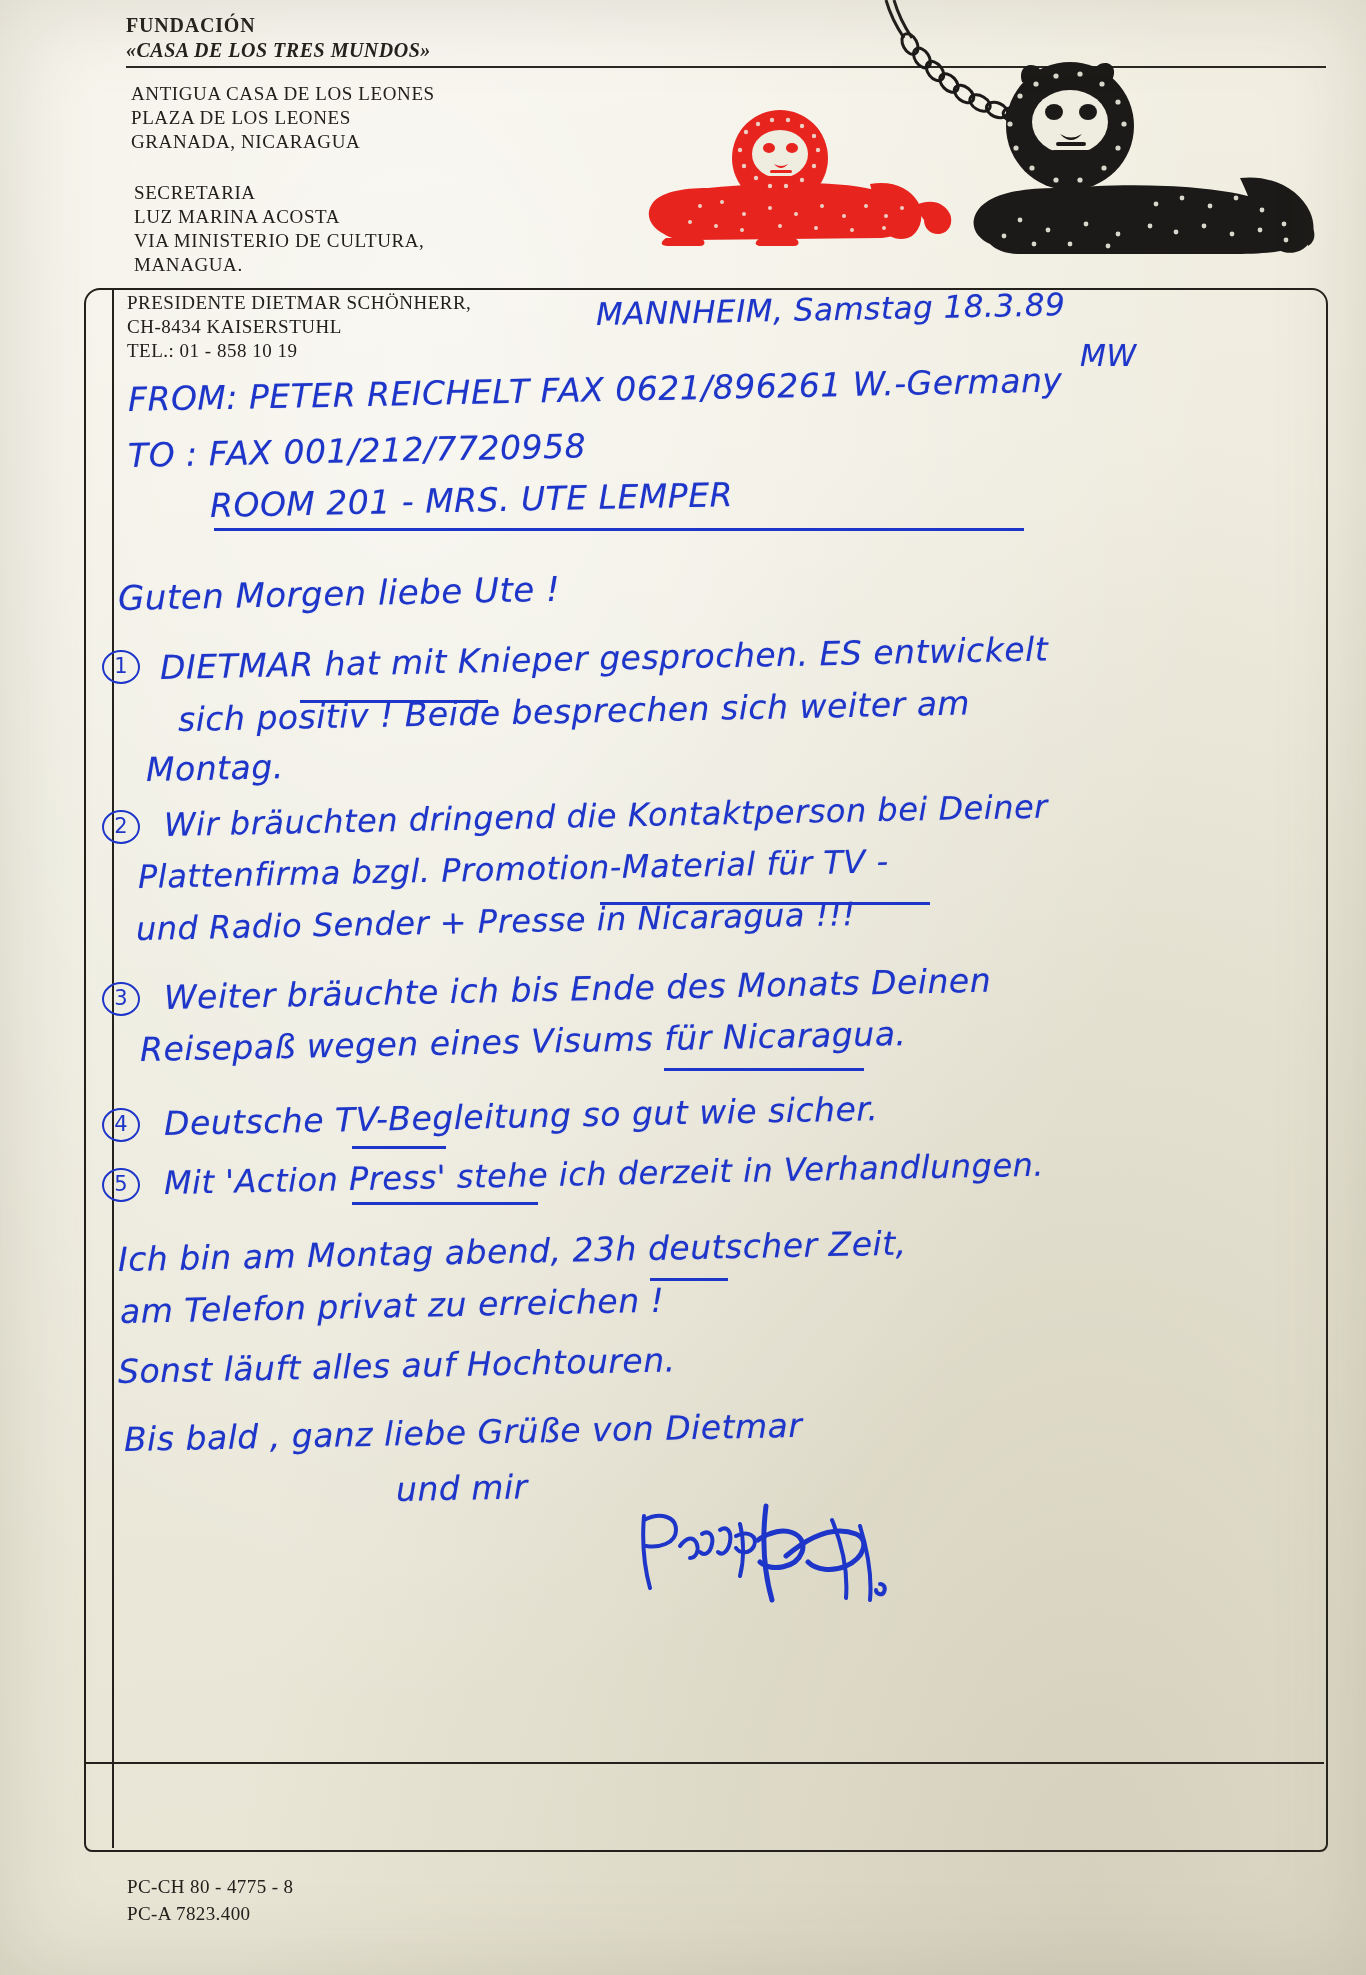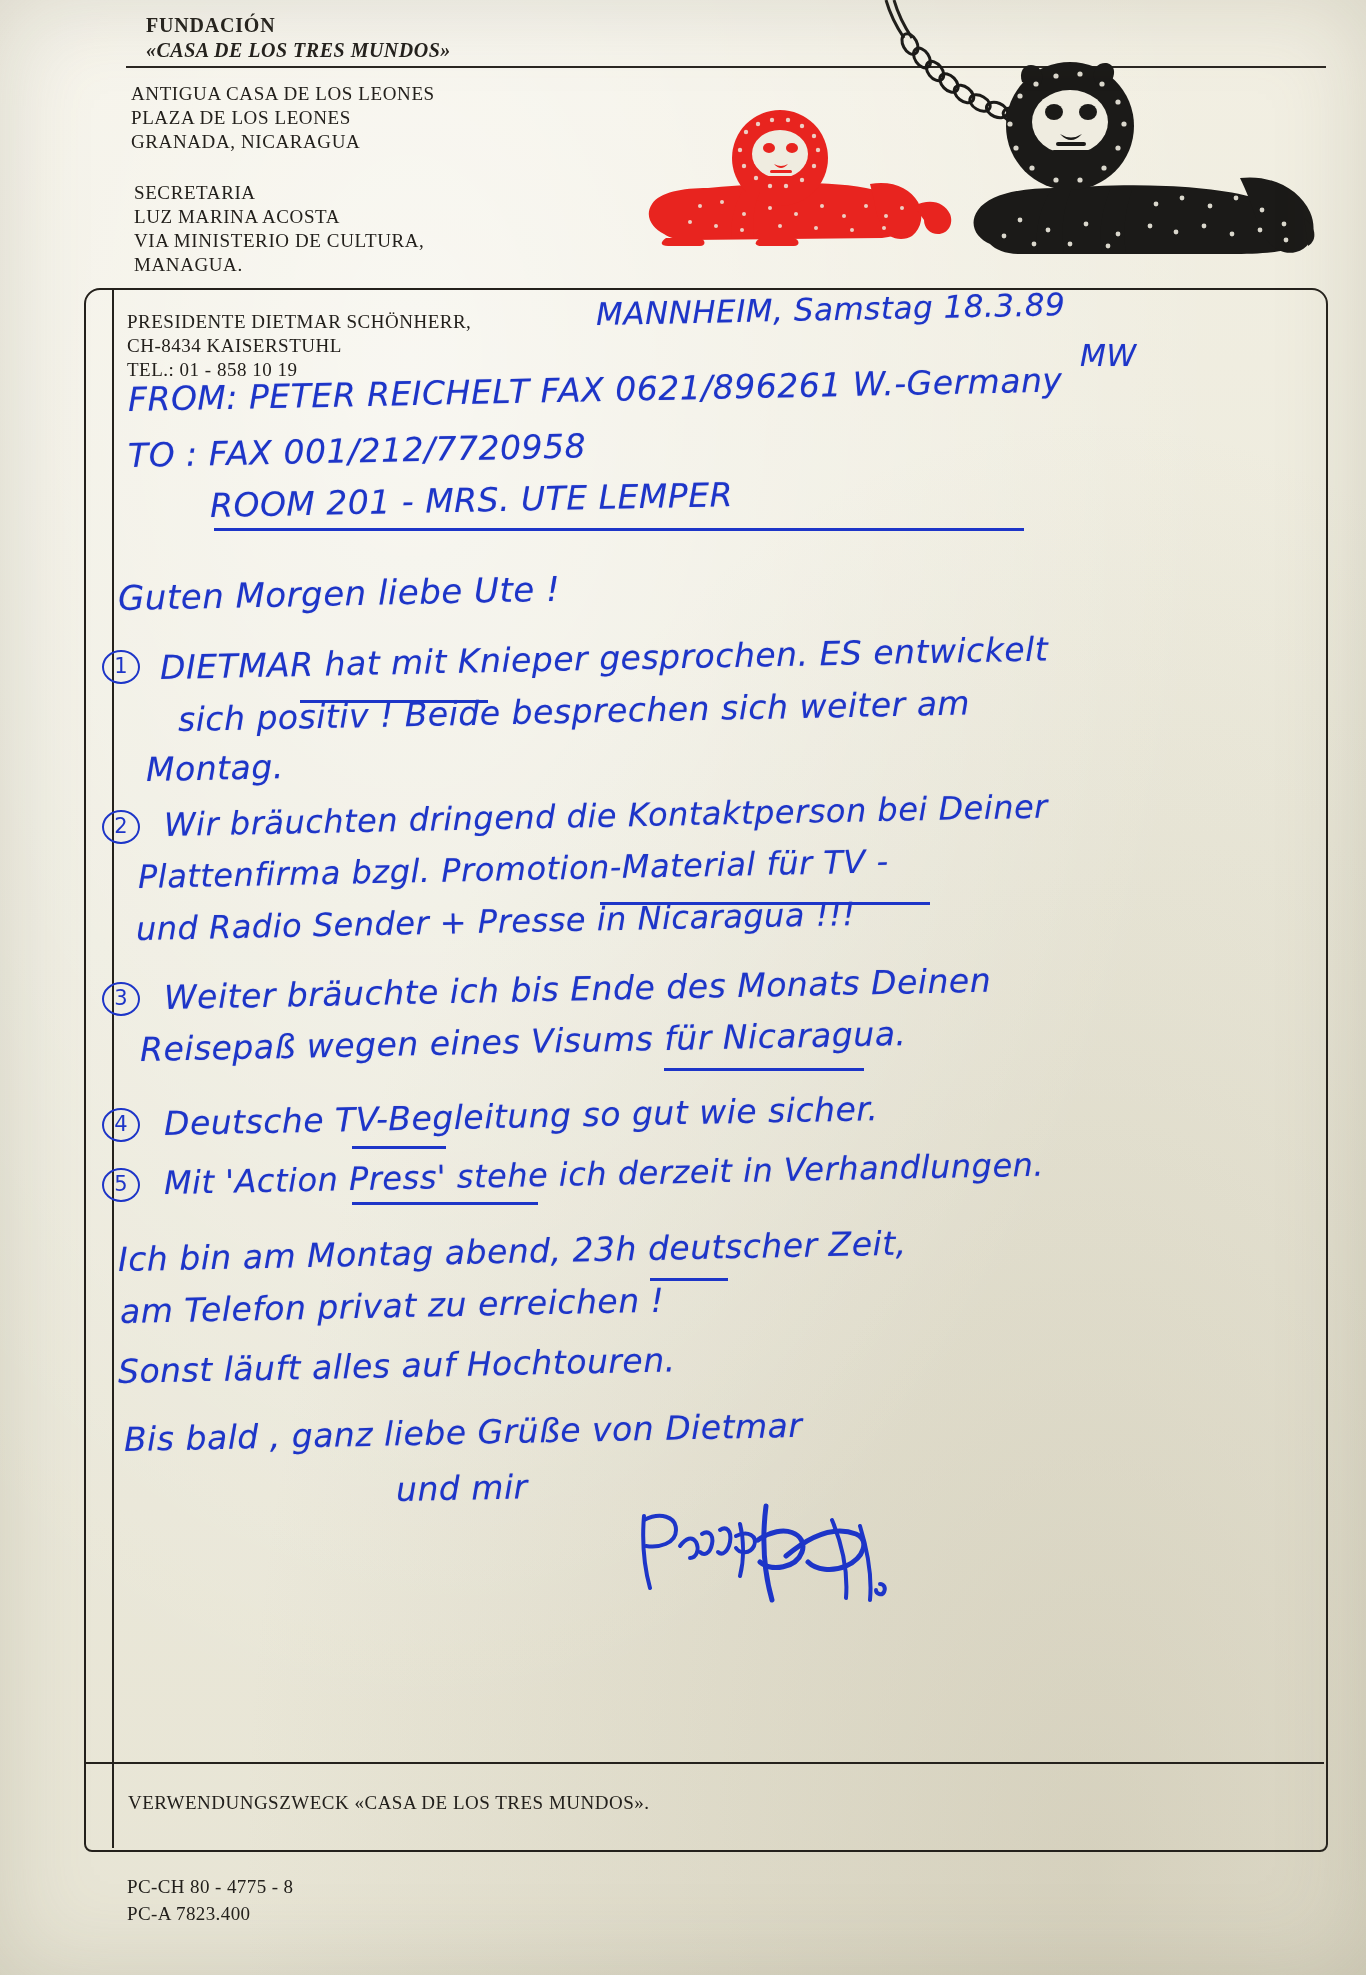--- a/index.html
+++ b/index.html
@@ -35,21 +35,21 @@
   
   .lh-block {
     position: absolute;
     font-family: "Liberation Serif", serif;
     color: #23201c;
     letter-spacing: 0.3px;
   }
   .lh-line { white-space: nowrap; }
 
   #foundation {
-    left: 126px; top: 14px; margin-left: 20px;
+    left: 126px; top: 14px;
   }
   #foundation .l1 { font-size: 20px; font-weight: bold; letter-spacing: 0.8px; }
   #foundation .l2 { font-size: 20px; font-weight: bold; font-style: italic; letter-spacing: 0.5px; margin-top: 2px; }
 
   #rule-top {
     position: absolute;
     left: 126px; top: 66px;
     width: 1200px; height: 2px;
     background: #2b2722;
   }
@@ -100,21 +100,21 @@
     background: #24211c;
   }
   #bottom-inner-rule {
     position: absolute;
     left: 84px; top: 1762px;
     width: 1240px; height: 2px;
     background: #24211c;
   }
 
   #president {
-    left: 127px; top: 310px;
+    left: 127px; top: 291px;
     font-size: 19px;
     line-height: 24px;
     letter-spacing: 0.5px;
   }
 
   #verwendung {
     left: 128px; top: 1792px;
     font-size: 19px;
     letter-spacing: 0.5px;
   }
@@ -393,21 +393,20 @@
   <div id="formbox"></div>
   <div id="left-rule"></div>
   <div id="bottom-inner-rule"></div>
 
   <div class="lh-block" id="president">
     <div class="lh-line">PRESIDENTE DIETMAR SCHÖNHERR,</div>
     <div class="lh-line">CH-8434 KAISERSTUHL</div>
     <div class="lh-line">TEL.: 01 - 858 10 19</div>
   </div>
 
-  <div class="lh-block" id="verwendung">VERWENDUNGSZWECK «CASA DE LOS TRES MUNDOS».</div>
 
   <div class="lh-block" id="accounts">
     <div class="lh-line">PC-CH 80 - 4775 - 8</div>
     <div class="lh-line">PC-A 7823.400</div>
   </div>
 
   <div class="hw slant" id="hw-place">MANNHEIM, Samstag 18.3.89</div>
   <div class="hw" id="hw-initials">MW</div>
   <div class="hw slant" id="hw-from">FROM: PETER REICHELT FAX 0621/896261 W.-Germany</div>
   <div class="hw slant" id="hw-to">TO : FAX 001/212/7720958</div>

